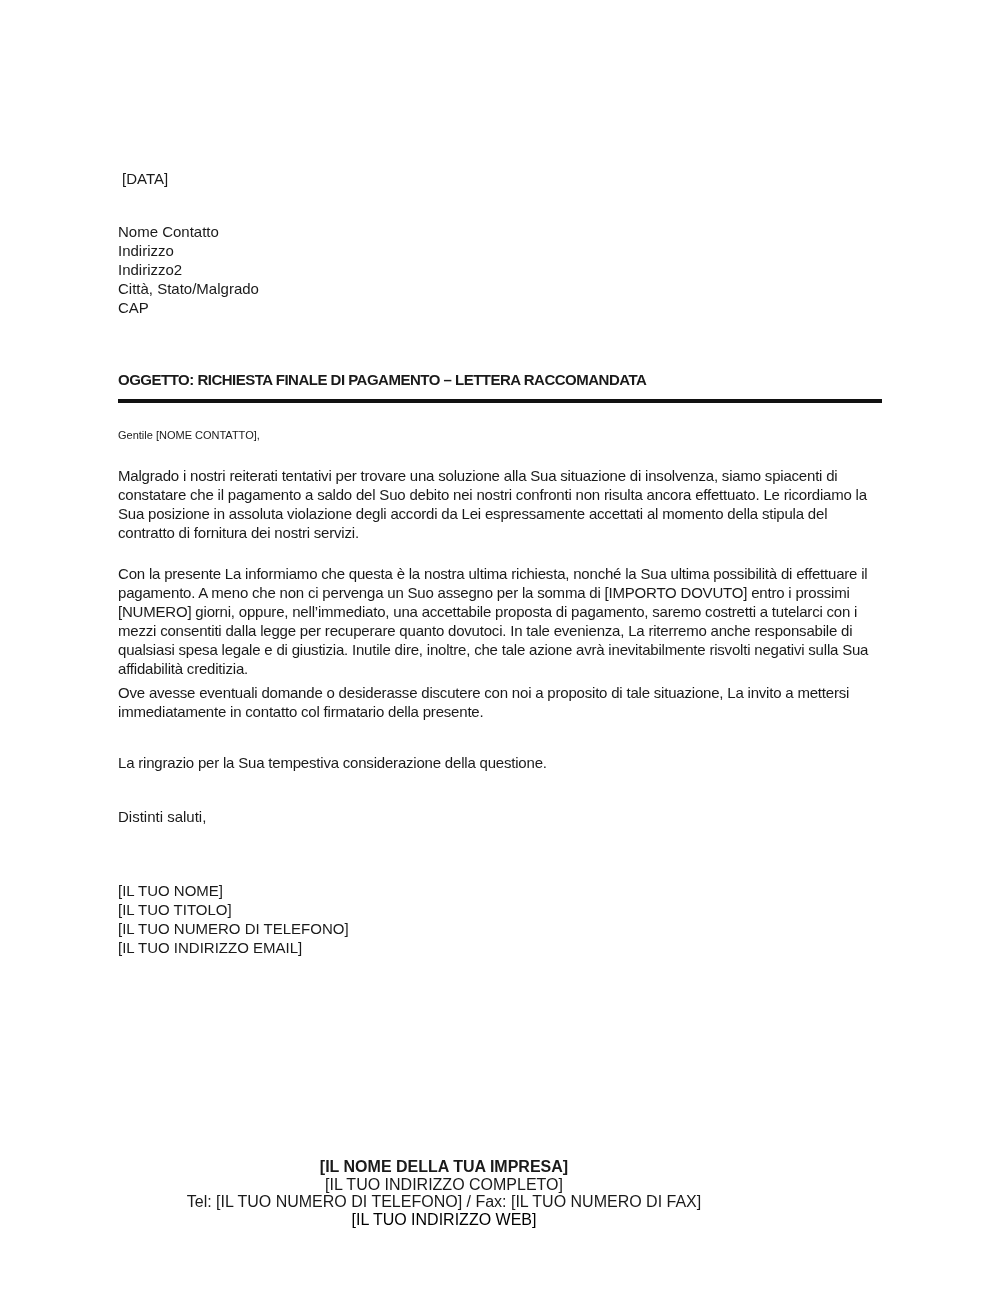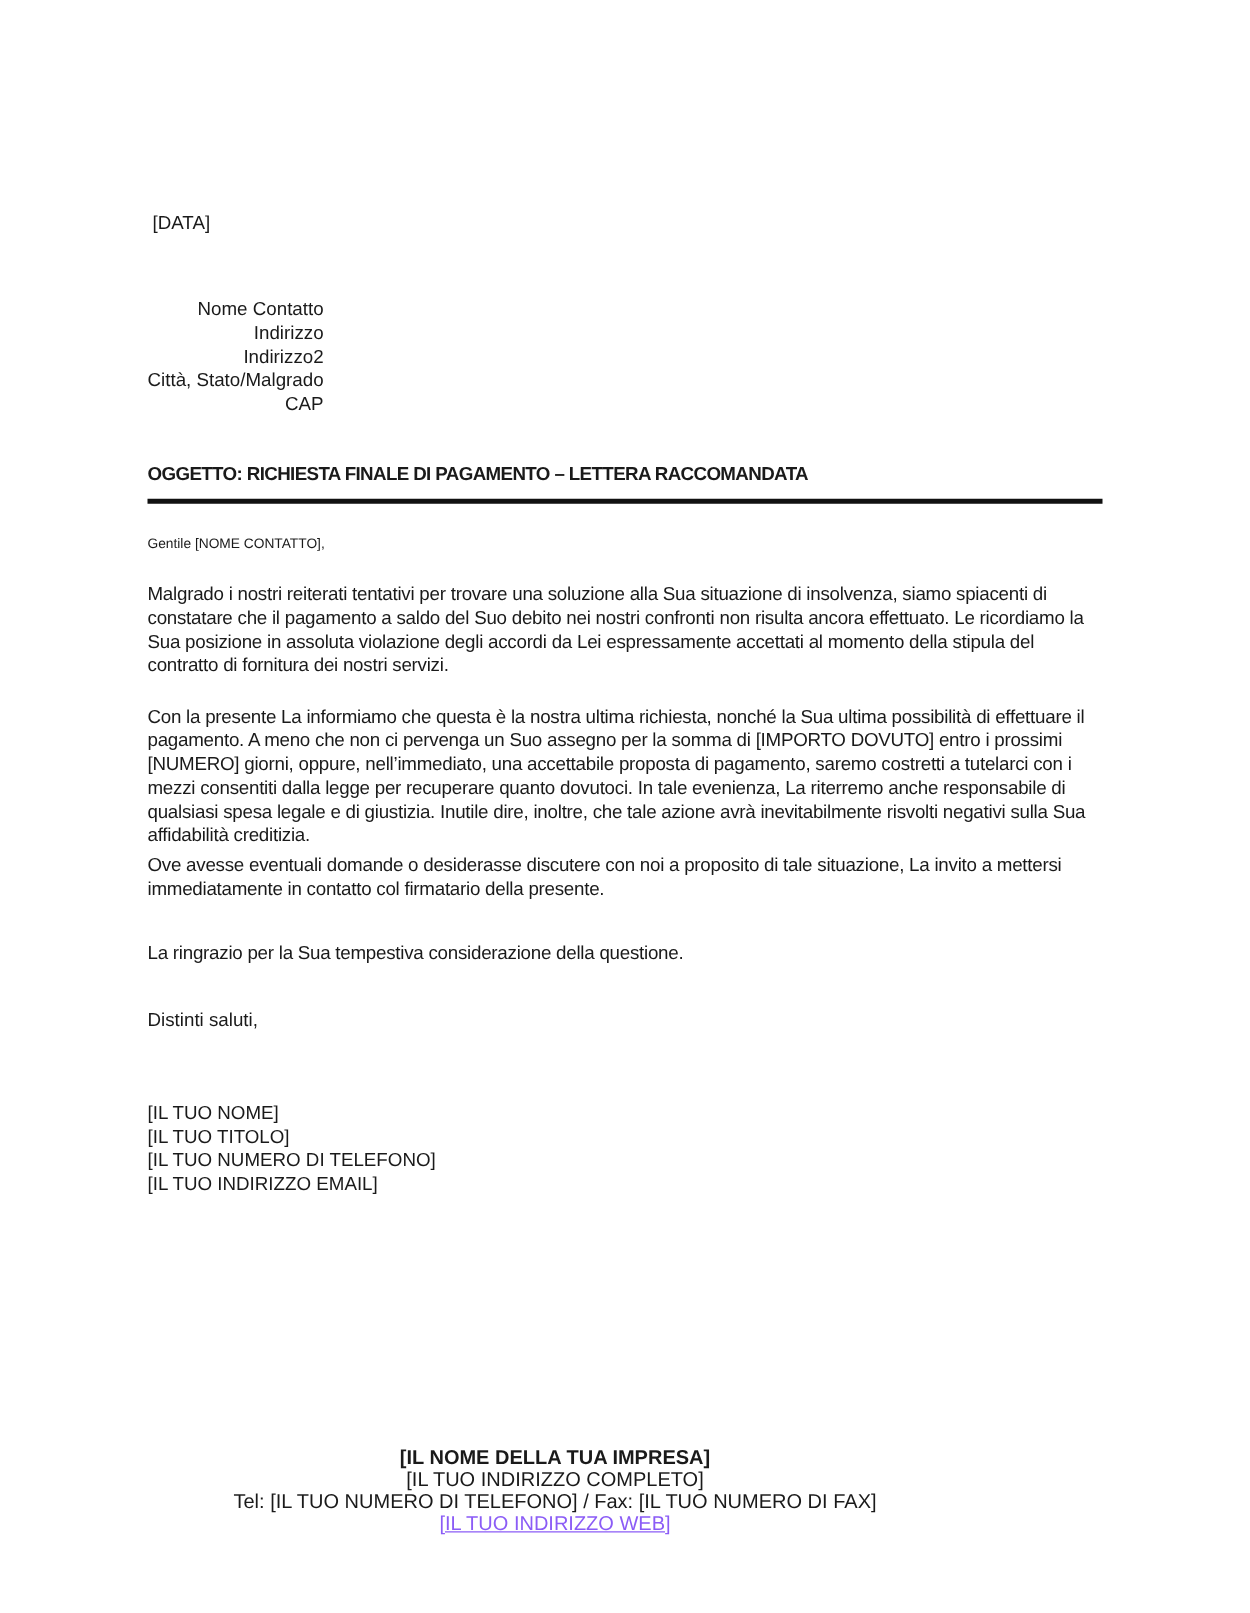--- a/index.html
+++ b/index.html
@@ -17,24 +17,23 @@
     color: #1a1a1a;
     overflow: hidden;
   }
   .abs { position: absolute; }
 
   .date-line {
     left: 122px; top: 170px;
     font-size: 15px;
   }
   .recipient-block {
-    left: 118px; top: 238px;
+    left: 118px; top: 222px;
     font-size: 15px;
     line-height: 19px;
-    text-align: right;
   }
   .subject-line {
     left: 118px; top: 371px;
     width: 770px;
     font-size: 15px;
     font-weight: bold;
     letter-spacing: -0.5px;
     white-space: nowrap;
   }
   .subject-rule {
@@ -70,22 +69,21 @@
   }
   .letter-footer {
     left: 0; top: 1158px;
     width: 888px;
     text-align: center;
     font-size: 16px;
     line-height: 17.5px;
   }
   .footer-company { font-weight: bold; }
   .footer-link {
-    color: #8b5cf6;
-    text-decoration: underline;
+    color: #000000;
     cursor: pointer;
   }
 </style>
 </head>
 <body>
 
 <div class="page">
 
   <div class="abs date-line">[DATA]</div>
 

